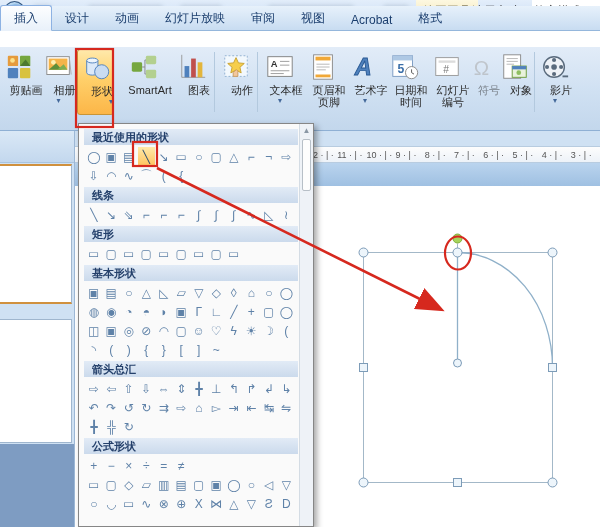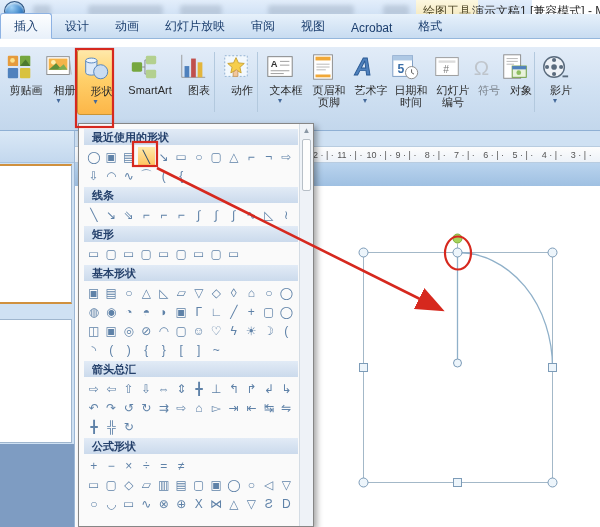--- a/index.html
+++ b/index.html
@@ -11,37 +11,37 @@
     background:linear-gradient(#e3eefb,#c9dcf2); border-bottom:1px solid #b5cbe2; }
   .orb { position:absolute; left:4px; top:1px; width:21px; height:20px; border-radius:50%;
     background:radial-gradient(circle at 35% 30%,#9fd0f5,#3f86c9 55%,#1c518f); border:1px solid #35567e;
     box-shadow:inset 0 2px 2px rgba(255,255,255,.6); }
   .qblob { position:absolute; top:5px; height:12px; border-radius:3px; background:#93a3b7; opacity:.4; filter:blur(2px); }
   .ctx-tool { position:absolute; left:416px; top:0; height:22px; line-height:22px; padding:0 7px;
     background:linear-gradient(#fdf8e0,#f1e4b6); font-size:12px; color:#4c4526; }
   .win-title { position:absolute; left:472px; top:0; height:22px; line-height:22px; font-size:12px; color:#2c2c2c; white-space:nowrap; }
 
   
-  .tabrow { position:absolute; left:0; top:14px; width:600px; height:25px; display:flex; align-items:flex-end;
+  .tabrow { position:absolute; left:0; top:6px; width:600px; height:25px; display:flex; align-items:flex-end;
     background:linear-gradient(#e7f1fb,#c8dcf1); border-bottom:1px solid #95b7dc; }
   .tab { padding:4px 13px 3px; font-size:12px; color:#1b3e6e; cursor:default; white-space:nowrap; }
   .tab.active { background:linear-gradient(#fdfeff,#e9f1fa); border:1px solid #8db2e3; border-bottom:1px solid #e9f1fa;
     border-radius:3px 3px 0 0; margin-bottom:-1px; }
 
   
   .ribbon { position:absolute; left:0; top:47px; width:600px; height:84px;
     background:linear-gradient(#e2ecf8,#cfe0f2 55%,#c3d7ec); border-bottom:1px solid #8fb0d4; overflow:hidden; }
   .ribbon-btns { position:absolute; left:0; top:2px; height:66px; display:flex; align-items:stretch; }
   .rbtn { position:relative; display:flex; flex-direction:column; align-items:center; padding-top:2px;
     border-radius:3px; cursor:default; flex:0 0 auto; }
   .rbtn .ricon { width:32px; height:32px; display:flex; align-items:center; justify-content:center; }
   .ricon svg { width:30px; height:30px; }
   .rlabel { font-size:11px; color:#2b2b2b; text-align:center; line-height:12px; margin-top:1px; white-space:nowrap;margin-left:12px; }
   .rarrow { font-size:8px; color:#44689a; line-height:7px; margin-top:1px; }
-  .rbtn.pressed { background:linear-gradient(#ffe9ab,#ffd06a 45%,#fcb648); border:1px solid #c89538; }
+  .rbtn.pressed { background:linear-gradient(#ffe9ab,#ffd06a 45%,#fcb648); border:1px solid #c89538;align-items:flex-end; }
   .rbtn.disabled { opacity:.55; }
   .rsep { width:1px; background:#b3c9de; margin:3px 2px; }
 
   
   .thumb-panel { position:absolute; left:0; top:131px; width:75px; height:396px; background:#cfe1f3;
     border-right:1px solid #9db8d6; overflow:hidden; }
   .panel-top { position:absolute; left:0; top:0; width:75px; height:32px;
     background:linear-gradient(#dae8f6,#c3d8ee); border-bottom:1px solid #aac4de; }
   .thumb { position:absolute; left:-6px; width:78px; background:#fff; border:1px solid #9fb6ce; }
   .thumb.selected { border-top:2px solid #d0913e; border-bottom:2px solid #d0913e; }

